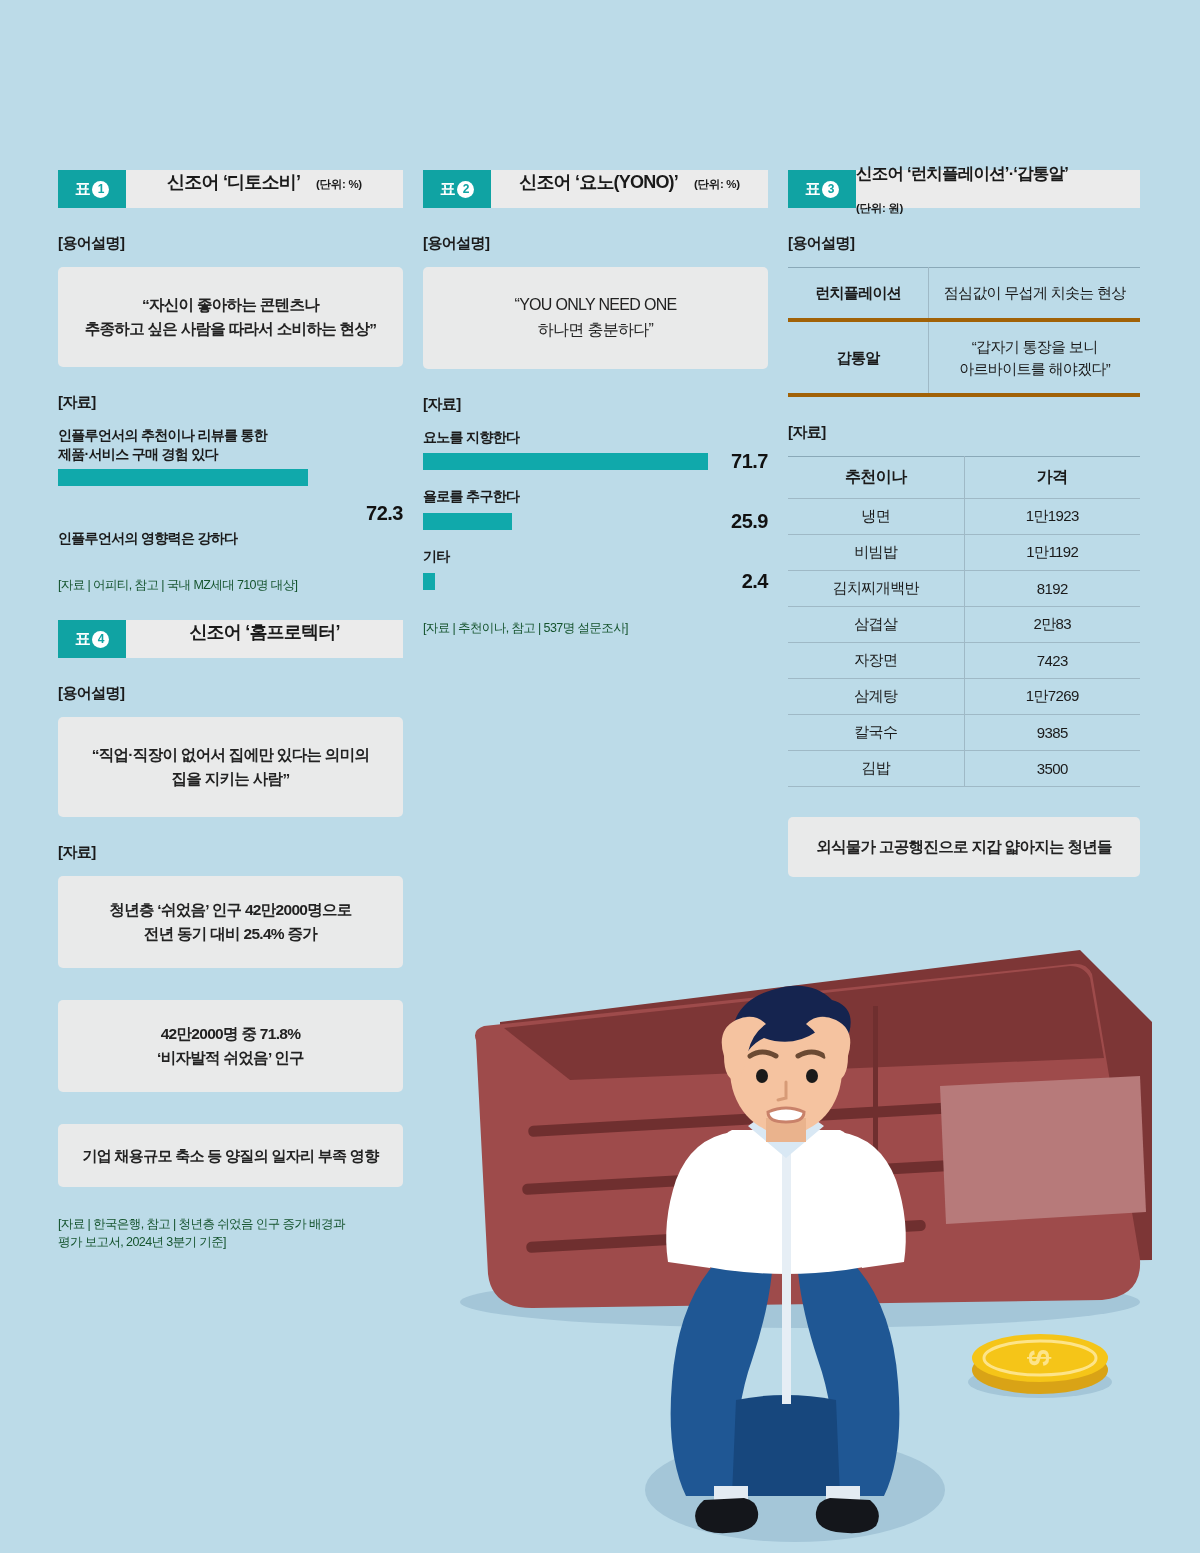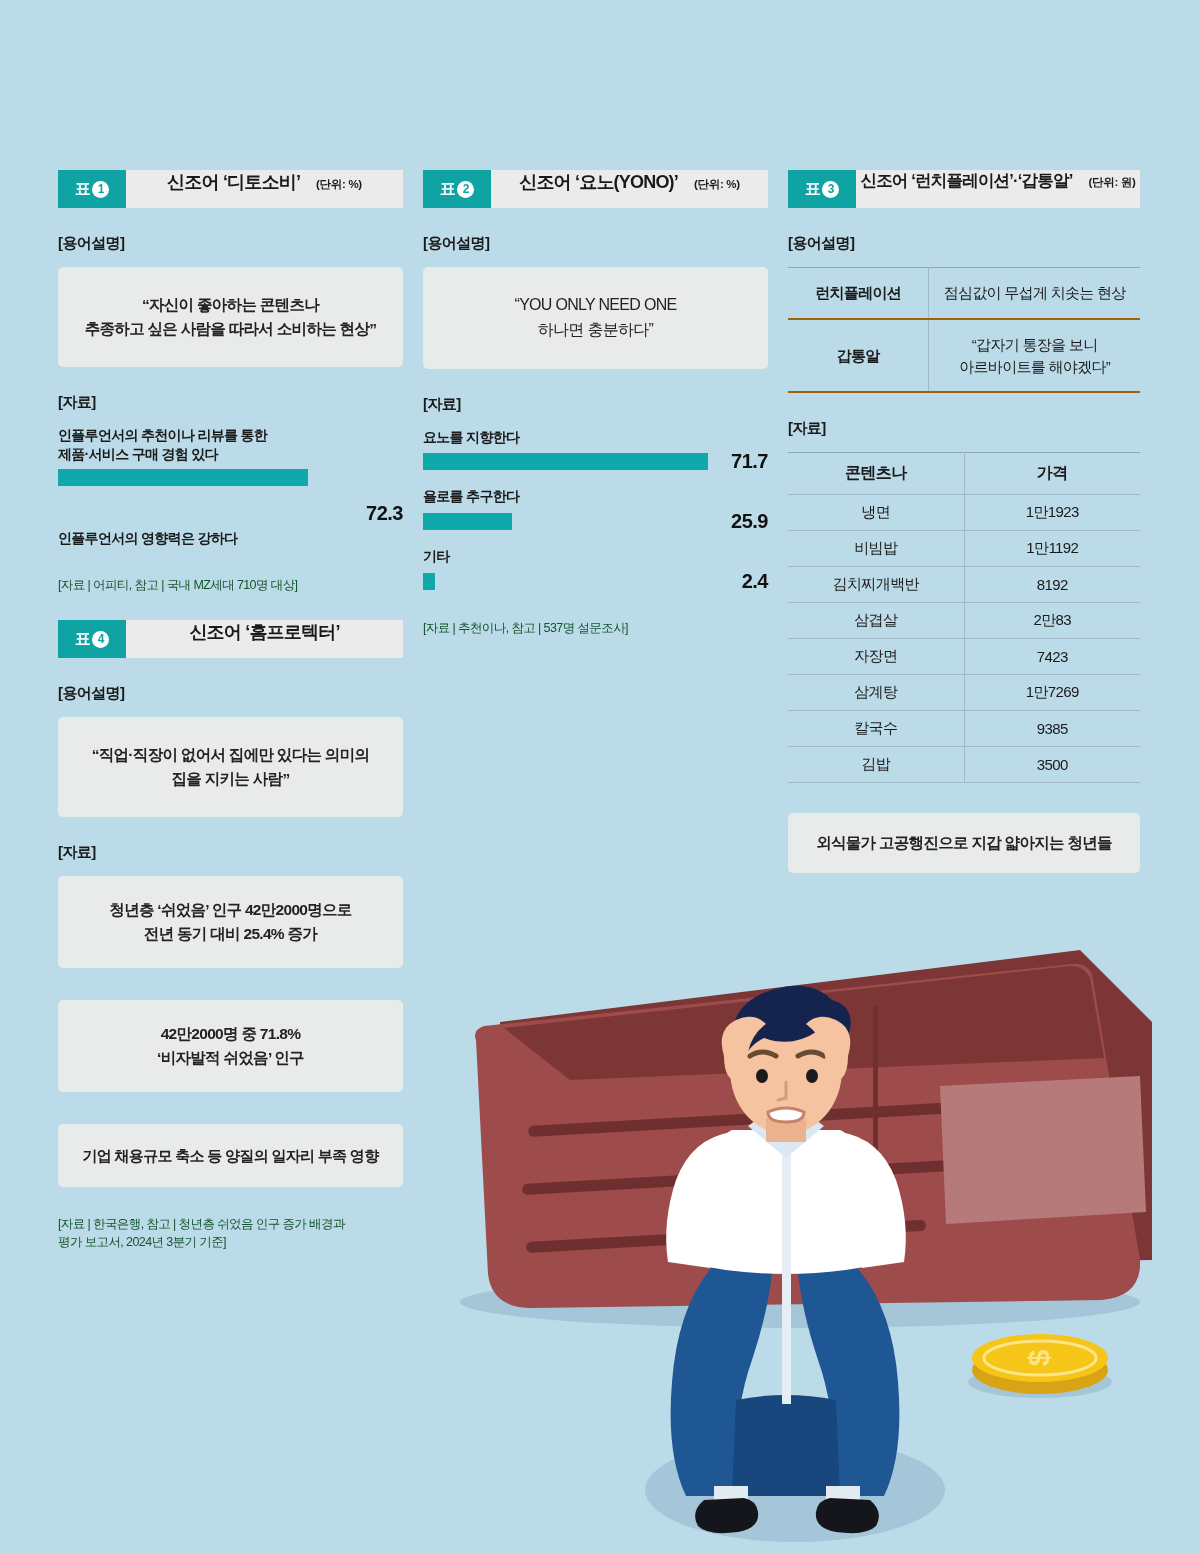--- a/index.html
+++ b/index.html
@@ -121,21 +121,21 @@
     color: #14532d;
     letter-spacing: -0.6px;
     line-height: 1.45;
     margin-top: 28px;
   }
 
   
   .deftable { width: 100%; border-collapse: collapse; }
   .deftable td {
     border-top: 1px solid #9fb9c6;
-    border-bottom: 2px solid #a16207;
+    border-bottom: 4px solid #a16207;
     padding: 14px 4px;
     font-size: 15px;
     letter-spacing: -0.7px;
     line-height: 1.45;
     text-align: center;
     vertical-align: middle;
   }
   .deftable td.term { font-weight: bold; width: 40%; border-right: 1px solid #9fb9c6; }
   .deftable tr:first-child td { border-top: 1px solid #8aa9b8; }
 
@@ -236,21 +236,21 @@
   </div>
   <div class="source">[자료 | 추천이나, 참고 | 537명 설문조사]</div>
 </div>
 
 <div class="panel c3" id="panel3" style="top:170px;width:352px;">
   <div class="thead">
     <div class="badge">
       <span>표</span>
       <span class="num">3</span>
     </div>
-    <div class="ttitle" style="font-size:16.5px;">
+    <div class="ttitle" style="font-size:16.5px;flex-direction:column;">
       <span>신조어 ‘런치플레이션’·‘갑통알’</span>
       <span class="tunit">(단위: 원)</span>
     </div>
   </div>
   <div class="seclabel">[용어설명]</div>
 
   <table class="deftable">
     <tbody>
         <tr>
       <td class="term">런치플레이션</td>
@@ -262,21 +262,21 @@
 아르바이트를 해야겠다”</td>
     </tr>
   </tbody>
     </table>
 
   <div class="seclabel" style="margin-top:26px;">[자료]</div>
 
   <table class="ptable">
     <thead>
       <tr>
-        <th class="col1">콘텐츠나</th>
+        <th class="col1">추천이나</th>
         <th>가격</th>
       </tr>
     </thead>
     <tbody id="price-rows">
         <tr>
           <td class="col1">냉면</td>
           <td>1만1923</td>
         </tr>
         <tr>
           <td class="col1">비빔밥</td>

